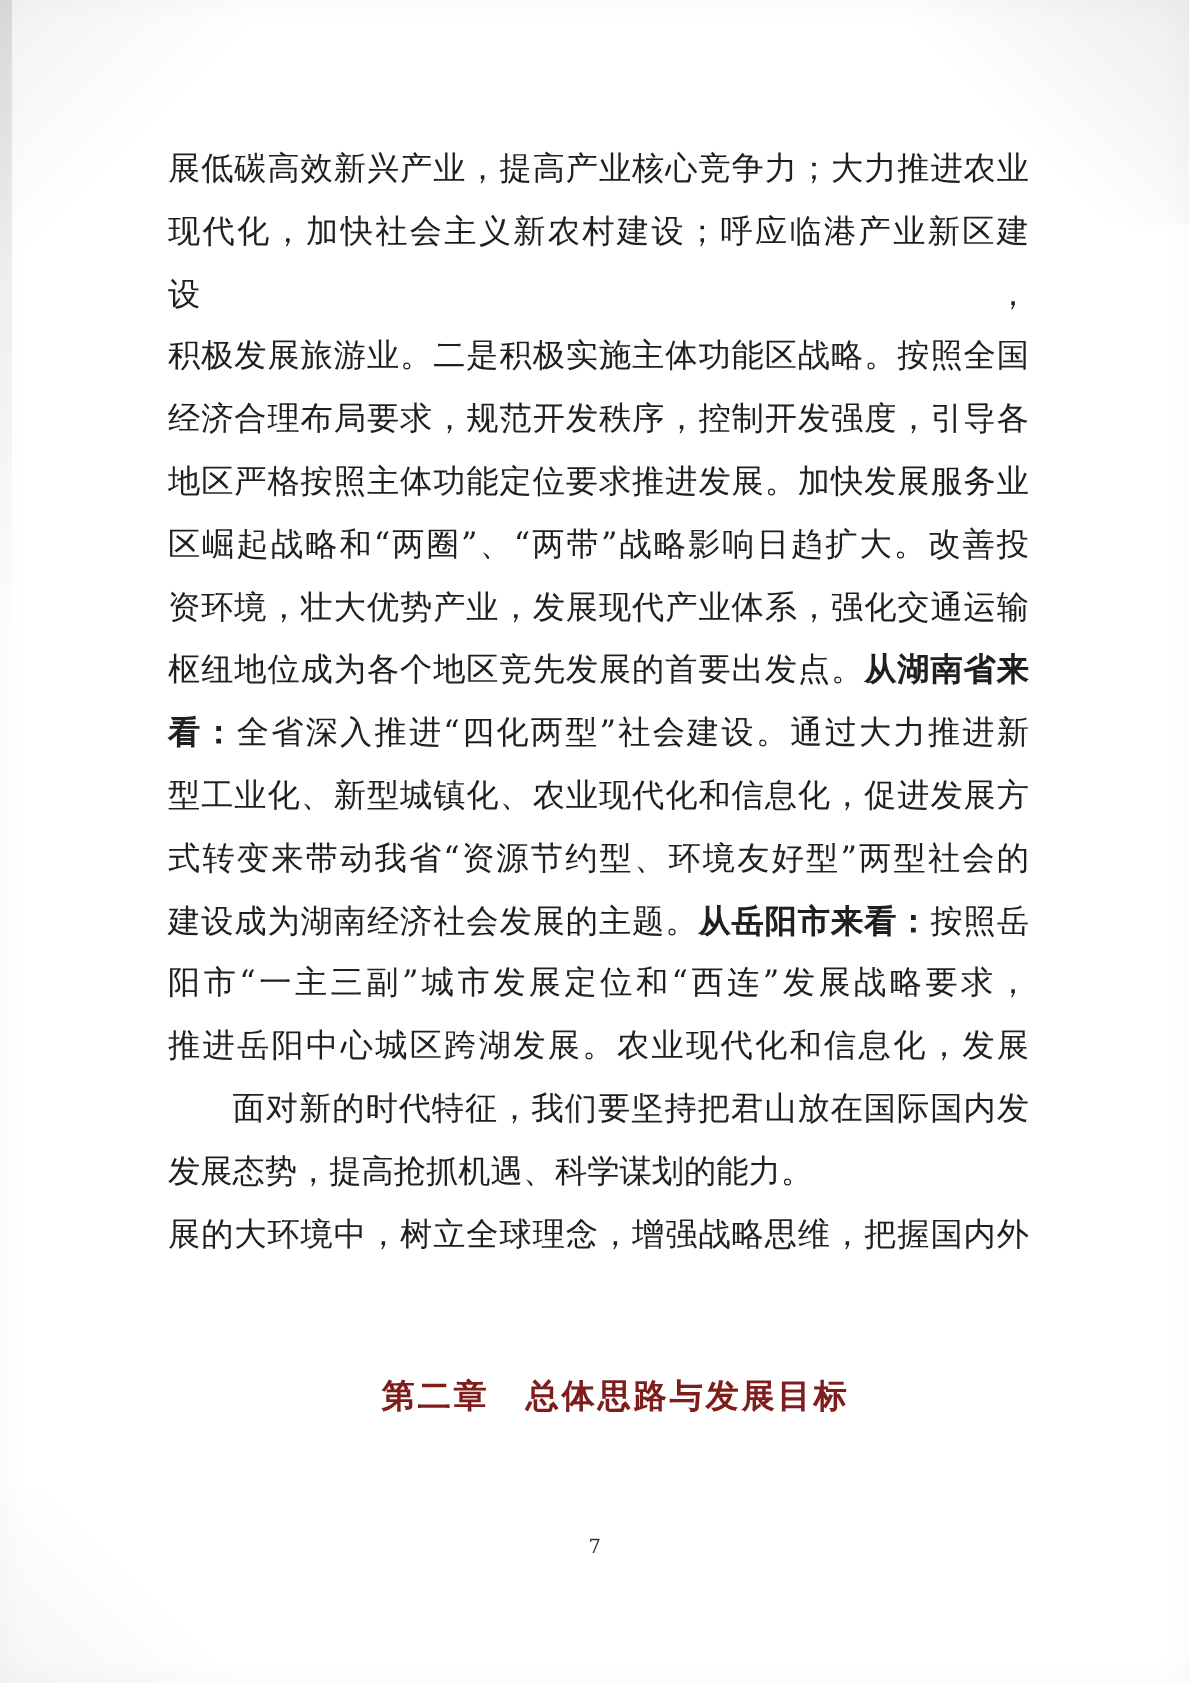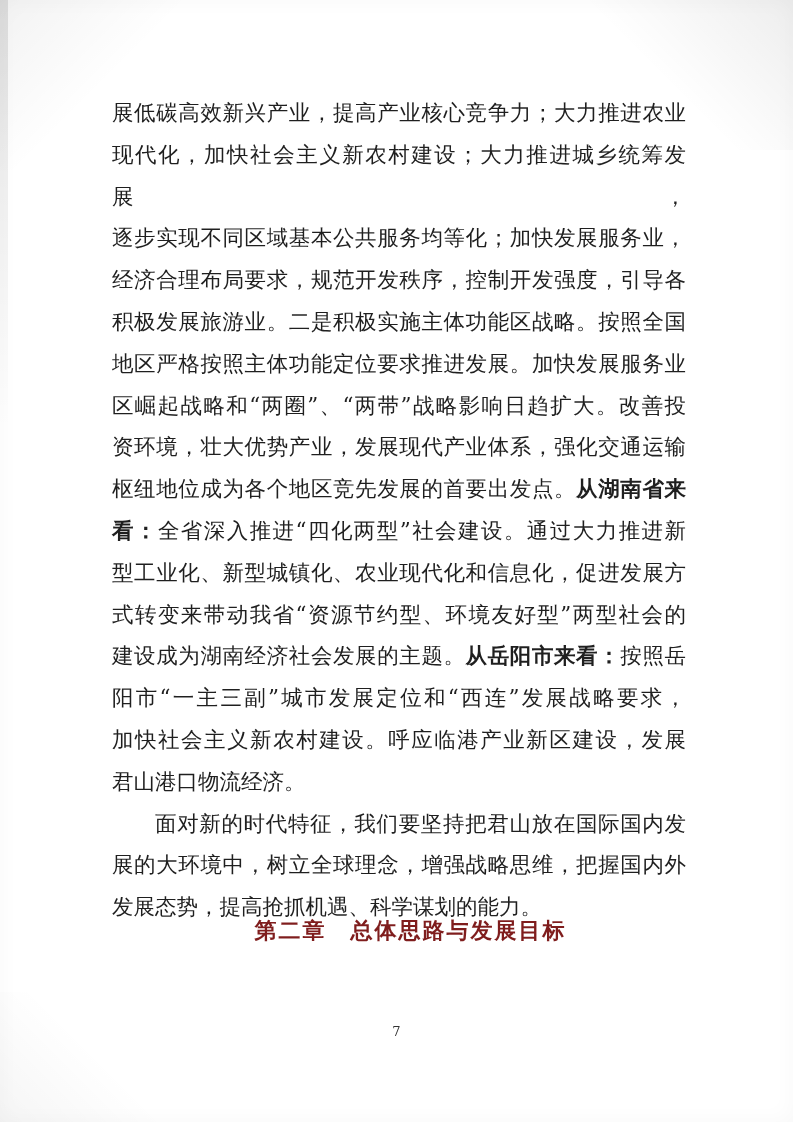--- a/index.html
+++ b/index.html
@@ -86,36 +86,34 @@
 <body>
 
 <div class="page">
   <div class="shade-tl"></div>
   <div class="shade-tr"></div>
   <div class="shade-bl"></div>
   <div class="shade-left"></div>
 
   <div class="body-text">
       <div class="line"><span>展低碳高效新兴产业，提高产业核心竞争力；大力推进农业</span></div>
-      <div class="line"><span>现代化，加快社会主义新农村建设；大力推进城乡统筹发展，</span></div>
-      <div class="line"><span>逐步实现不同区域基本公共服务均等化；加快发展服务业，</span></div>
+      <div class="line"><span>现代化，加快社会主义新农村建设；呼应临港产业新区建设，</span></div>
+      <div class="line"><span>积极发展旅游业。二是积极实施主体功能区战略。按照全国</span></div>
       <div class="line"><span>经济合理布局要求，规范开发秩序，控制开发强度，引导各</span></div>
-      <div class="line"><span>积极发展旅游业。二是积极实施主体功能区战略。按照全国</span></div>
       <div class="line"><span>地区严格按照主体功能定位要求推进发展。加快发展服务业</span></div>
       <div class="line"><span>区崛起战略和“两圈”、“两带”战略影响日趋扩大。改善投</span></div>
       <div class="line"><span>资环境，壮大优势产业，发展现代产业体系，强化交通运输</span></div>
       <div class="line"><span>枢纽地位成为各个地区竞先发展的首要出发点。</span><b>从湖南省来</b></div>
       <div class="line"><b>看：</b><span>全省深入推进“四化两型”社会建设。通过大力推进新</span></div>
       <div class="line"><span>型工业化、新型城镇化、农业现代化和信息化，促进发展方</span></div>
       <div class="line"><span>式转变来带动我省“资源节约型、环境友好型”两型社会的</span></div>
       <div class="line"><span>建设成为湖南经济社会发展的主题。</span><b>从岳阳市来看：</b><span>按照岳</span></div>
       <div class="line"><span>阳市“一主三副”城市发展定位和“西连”发展战略要求，</span></div>
-      <div class="line"><span>加快社会主义新农村建设。呼应临港产业新区建设，发展</span></div>
-      <div class="line last"><span>君山港口物流经济。</span></div>
+      <div class="line"><span>推进岳阳中心城区跨湖发展。农业现代化和信息化，发展</span></div>
       <div class="line indent"><span>面对新的时代特征，我们要坚持把君山放在国际国内发</span></div>
+      <div class="line last"><span>发展态势，提高抢抓机遇、科学谋划的能力。</span></div>
       <div class="line"><span>展的大环境中，树立全球理念，增强战略思维，把握国内外</span></div>
-      <div class="line last"><span>发展态势，提高抢抓机遇、科学谋划的能力。</span></div>
     </div>
 
   <h2 class="chapter-heading">第二章　总体思路与发展目标</h2>
 
   <div class="page-number">7</div>
 </div>
 
 </body></html>

